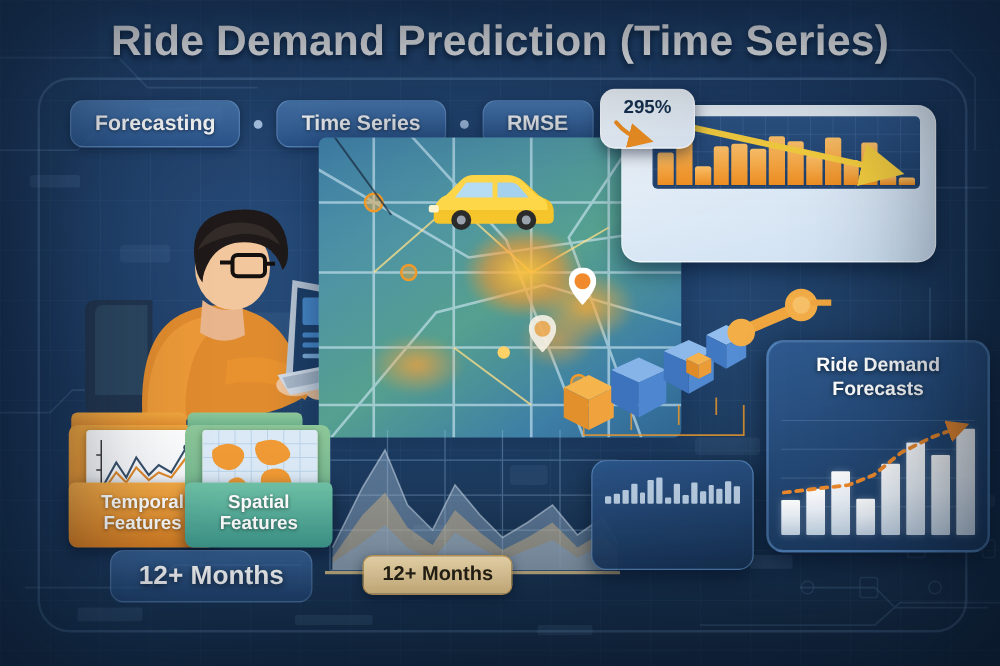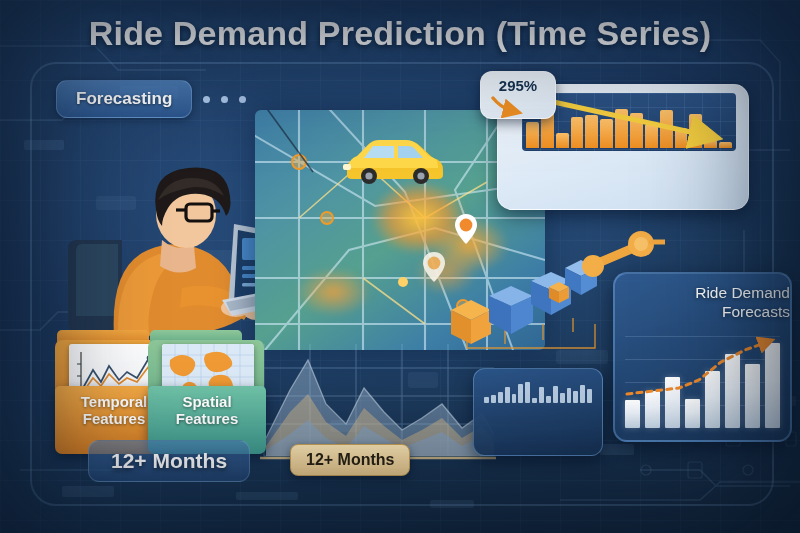--- a/index.html
+++ b/index.html
@@ -95,22 +95,22 @@
 
   
   #forecast-panel{
     position:absolute;left:613px;top:272px;width:175px;height:166px;border-radius:14px;
     background:linear-gradient(165deg,rgba(48,92,146,.93),rgba(26,55,92,.95));
     border:2px solid rgba(120,175,235,.45);
     box-shadow:0 7px 20px rgba(3,14,32,.6);
     overflow:hidden;
   }
   #forecast-panel .fcTitle{
-    position:absolute;left:0;right:0;top:10px;text-align:right;color:#fff;
-    font-size:15.5px;font-weight:normal;line-height:1.2;text-shadow:0 1px 4px rgba(0,0,0,.6);
+    position:absolute;left:0;right:0;top:10px;text-align:center;color:#fff;
+    font-size:15.5px;font-weight:bold;line-height:1.2;text-shadow:0 1px 4px rgba(0,0,0,.6);
   }
   #forecast-panel .fcPlot{position:absolute;left:10px;right:10px;bottom:12px;height:92px;}
   #forecast-panel .fcPlot .glines{
     position:absolute;inset:0;opacity:.35;
     background-image:linear-gradient(rgba(185,216,250,.5) 1px,transparent 1px);
     background-size:100% 23px;
   }
   #forecast-panel .fcBars{position:absolute;inset:0;display:flex;align-items:flex-end;gap:5px;}
   #forecast-panel .fcBars i{
     flex:1;border-radius:1px;
@@ -154,21 +154,21 @@
   }
   .folder .back{
     position:absolute;left:0;top:10px;width:116px;height:92px;border-radius:7px;
   }
   .folder .sheet{
     position:absolute;left:14px;top:14px;width:92px;height:66px;border-radius:3px;
     background:linear-gradient(170deg,#ffffff,#eef1f5);
     box-shadow:0 2px 6px rgba(0,0,0,.35);overflow:hidden;
   }
   .folder .front{
-    position:absolute;left:0;top:56px;width:118px;height:68px;border-radius:5px 5px 7px 7px;
+    position:absolute;left:0;top:56px;width:118px;height:52px;border-radius:5px 5px 7px 7px;
     box-shadow:0 4px 11px rgba(3,14,32,.5);
   }
   .folder .flabel{
     position:absolute;left:0;right:0;top:7px;text-align:center;color:#fff;
     font-size:15px;font-weight:bold;line-height:1.16;text-shadow:0 1px 3px rgba(0,0,0,.5);
   }
   #folder-temporal{left:55px;top:330px;}
   #folder-temporal .tab,#folder-temporal .back{background:linear-gradient(180deg,#f0a63f,#d9832a);}
   #folder-temporal .front{background:linear-gradient(180deg,#f2a945,#d97f22);}
   #folder-spatial{left:148px;top:330px;padding-left:16px;}
@@ -258,21 +258,23 @@
     </g>
   </svg>
 
   <div class="frame"></div>
 
   <div class="title">Ride Demand Prediction (Time Series)</div>
 
   <div class="tagrow">
     <div class="pill">Forecasting</div>
     <div class="dot"></div>
+    <div class="pill">Time Series</div>
     <div class="dot"></div>
+    <div class="pill">RMSE</div>
     <div class="dot"></div>
   </div>
 
   <svg id="person" viewBox="0 0 250 190">
 
     <path d="M18 92 q-8 0 -8 10 v72 q0 10 10 10 h44 V92 Z" fill="#22364f"></path>
     <path d="M24 96 q-6 0 -6 8 v64 h42 V96 Z" fill="#2c4760"></path>
 
     <path d="M56 188 q-4 -70 34 -86 q20 -9 42 -4 q34 8 46 40 l10 30 q-28 18 -64 18 Z" fill="#e08b2e"></path>
     <path d="M60 188 q-2 -58 28 -76 q16 -10 36 -7 q-24 16 -30 44 q-6 24 -2 39 Z" fill="#ee9c3b" opacity=".8"></path>

